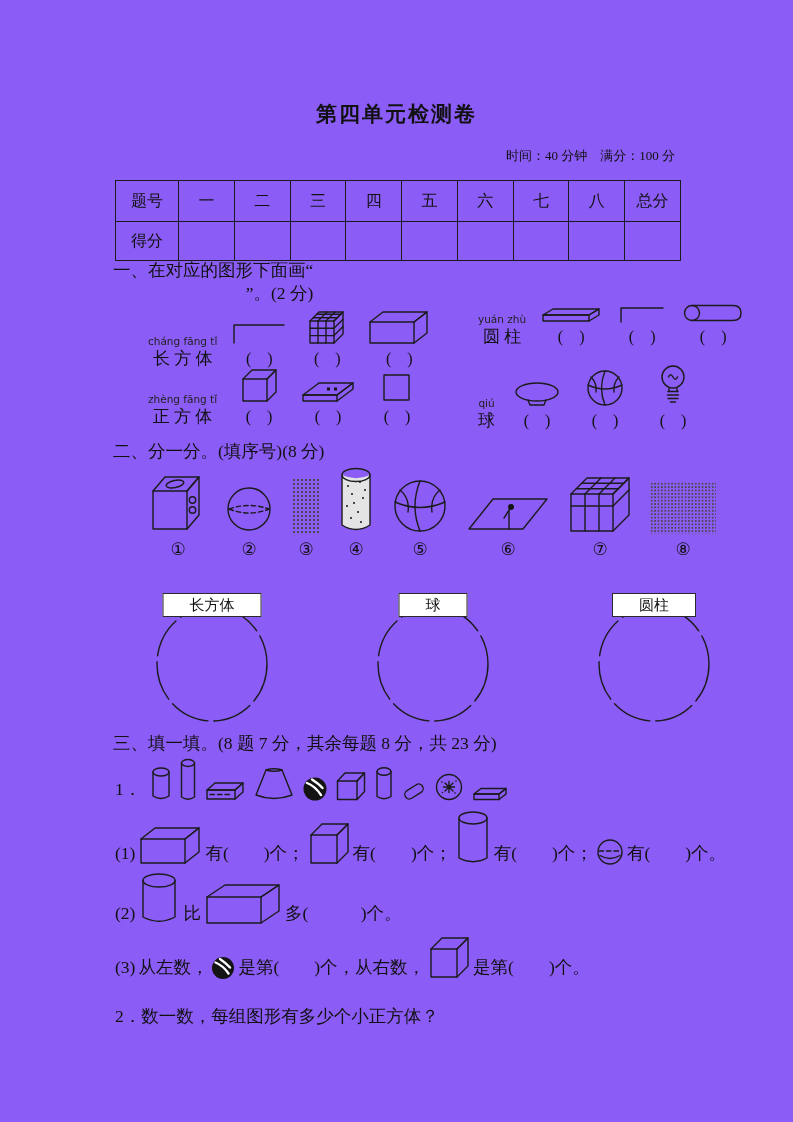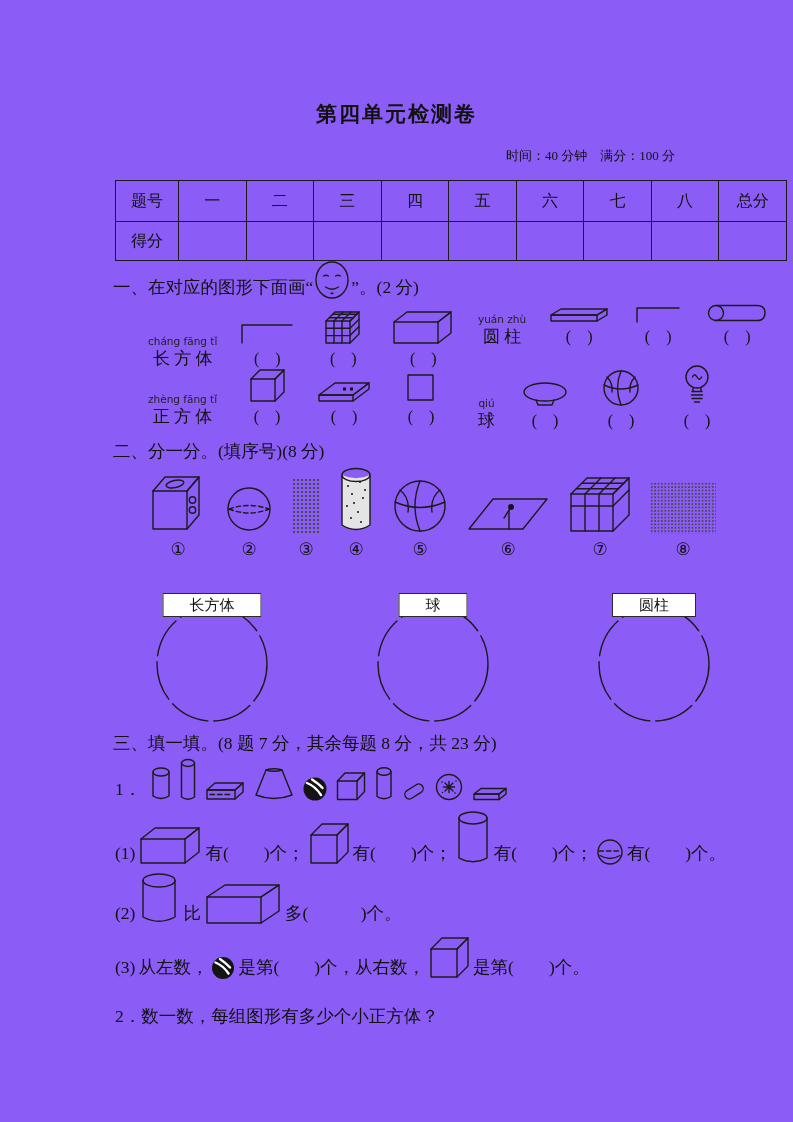--- a/index.html
+++ b/index.html
@@ -1,29 +1,29 @@
 <!DOCTYPE html>
 <html><head>
 <meta charset="utf-8">
 <style>
   html,body{margin:0;padding:0;background:#888;}
   .page{position:relative;width:793px;height:1122px;background:#8b5cf6;margin:0 auto;
         font-family:"Liberation Serif","DejaVu Serif",serif;color:#111;overflow:hidden;}
   .abs{position:absolute;}
   .title{left:0;right:0;top:100px;text-align:center;font-size:21px;font-weight:900;letter-spacing:2px;}
   .meta{right:118px;top:147px;font-size:13px;white-space:pre;}
-  table.score-table{left:115px;top:180px;position:absolute;border-collapse:collapse;table-layout:fixed;width:672px;}
+  table.score-table{left:115px;top:180px;position:absolute;border-collapse:collapse;table-layout:fixed;width:566px;}
   table.score-table td{border:1.6px solid #1b1b1b;text-align:center;font-size:16px;padding:0;}
   table.score-table tr:first-child td{height:40px;}
   table.score-table tr:last-child td{height:38px;}
   table.score-table td:first-child{width:62px;}
   .htext{font-size:17.5px;line-height:1.2;}
-  .q1-heading{left:113px;top:260px;height:40px;display:flex;align-items:flex-end;}
+  .q1-heading{left:113px;top:260px;height:40px;display:flex;align-items:flex-end;flex-direction:column;}
   .q1-heading span{margin-bottom:2px;}
-  .q1-group{position:absolute;display:flex;align-items:flex-end;gap:20px;}
+  .q1-group{position:absolute;display:flex;align-items:flex-end;gap:12px;}
   .q1-label{text-align:center;margin-right:2px;}
   .pinyin{font-size:10.5px;font-family:"DejaVu Sans",sans-serif;color:#222;white-space:nowrap;}
   .hanzi{font-size:17px;white-space:nowrap;}
   .q1-item{display:flex;flex-direction:column;align-items:center;gap:3px;min-width:56px;}
   .paren{font-size:16px;white-space:pre;}
   .q2-heading{left:113px;top:441px;}
   .q2-items{left:150px;top:466px;width:566px;display:flex;justify-content:space-between;align-items:flex-end;}
   .q2-item{display:flex;flex-direction:column;align-items:center;gap:5px;}
   .qnum{font-size:17px;font-family:"DejaVu Sans",sans-serif;}
   .q2-bins{left:153px;top:593px;width:560px;display:flex;justify-content:space-between;}

